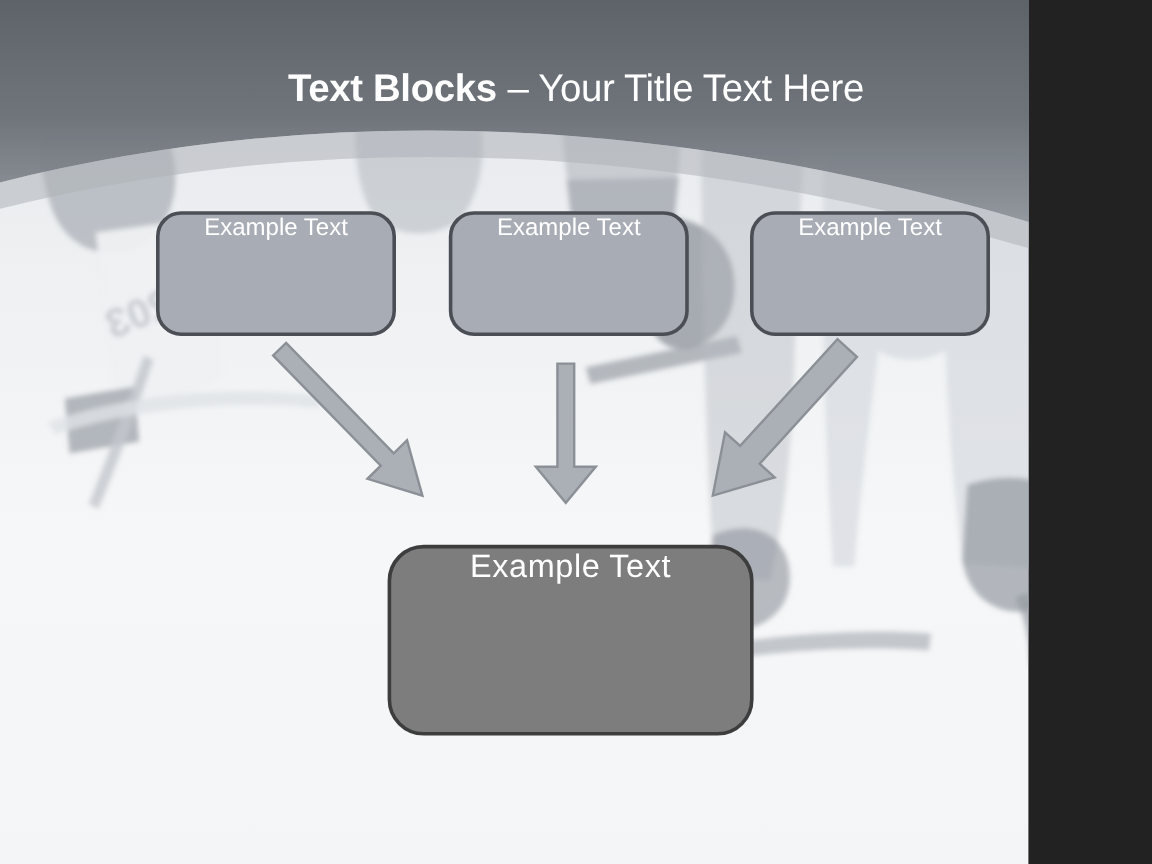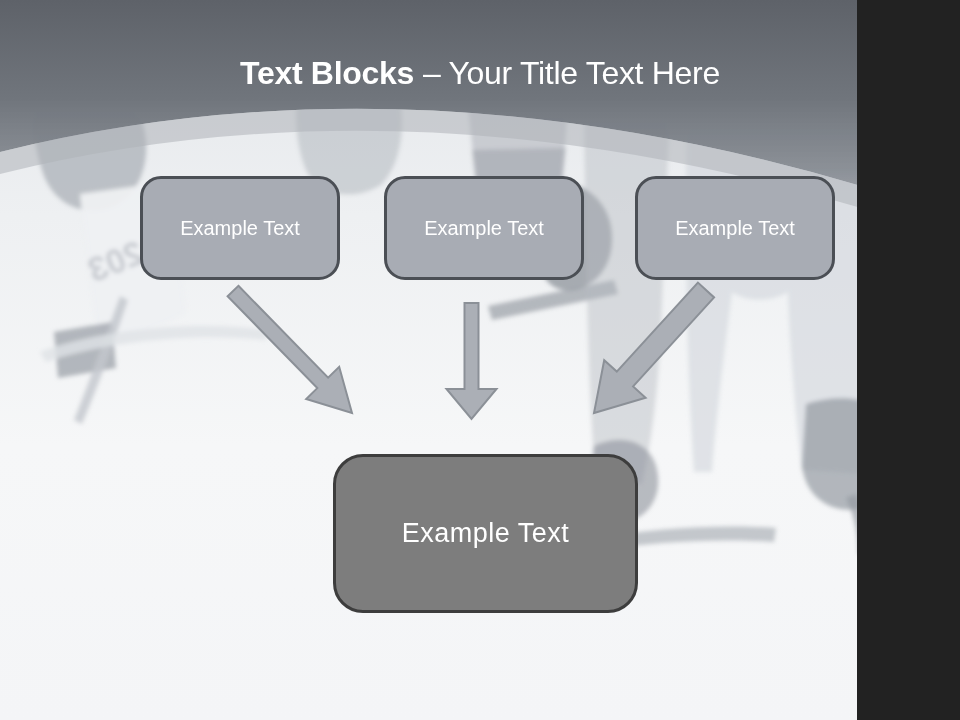--- a/index.html
+++ b/index.html
@@ -21,22 +21,22 @@
   .slide-title{
     position:absolute; left:0; top:53px; width:960px; text-align:center;
     color:var(--title-color); font-size:32px; line-height:40px; letter-spacing:-0.3px;
     z-index:4; cursor:default;
   }
   .slide-title .t-bold{font-weight:700;}
   .slide-title .t-reg{font-weight:400; margin-left:9px;}
   .tbox{
     position:absolute; box-sizing:border-box;
     background:var(--box-fill); border:3px solid var(--box-border); border-radius:21px;
-    display:flex; align-items:center; justify-content:center;
-    color:#fff; font-size:20px; z-index:6;margin-left:10px;
+    display:flex; justify-content:center;
+    color:#fff; font-size:20px; z-index:6;
   }
   .tbox.small{width:200px; height:104px; top:176px;}
   .tbox.b1{left:130px;} .tbox.b2{left:374px;} .tbox.b3{left:625px;}
   .tbox.center{
     left:323px; top:454px; width:305px; height:159px;
     background:var(--center-fill); border:3.5px solid var(--center-border);
     border-radius:30px; font-size:27px; letter-spacing:0.5px;
   }
   .arrows-svg{position:absolute; left:0; top:0; width:960px; height:720px; z-index:5;}
   .arrows-svg polygon{fill:var(--arrow-fill); stroke:var(--arrow-outline); stroke-width:2; stroke-linejoin:miter;}

